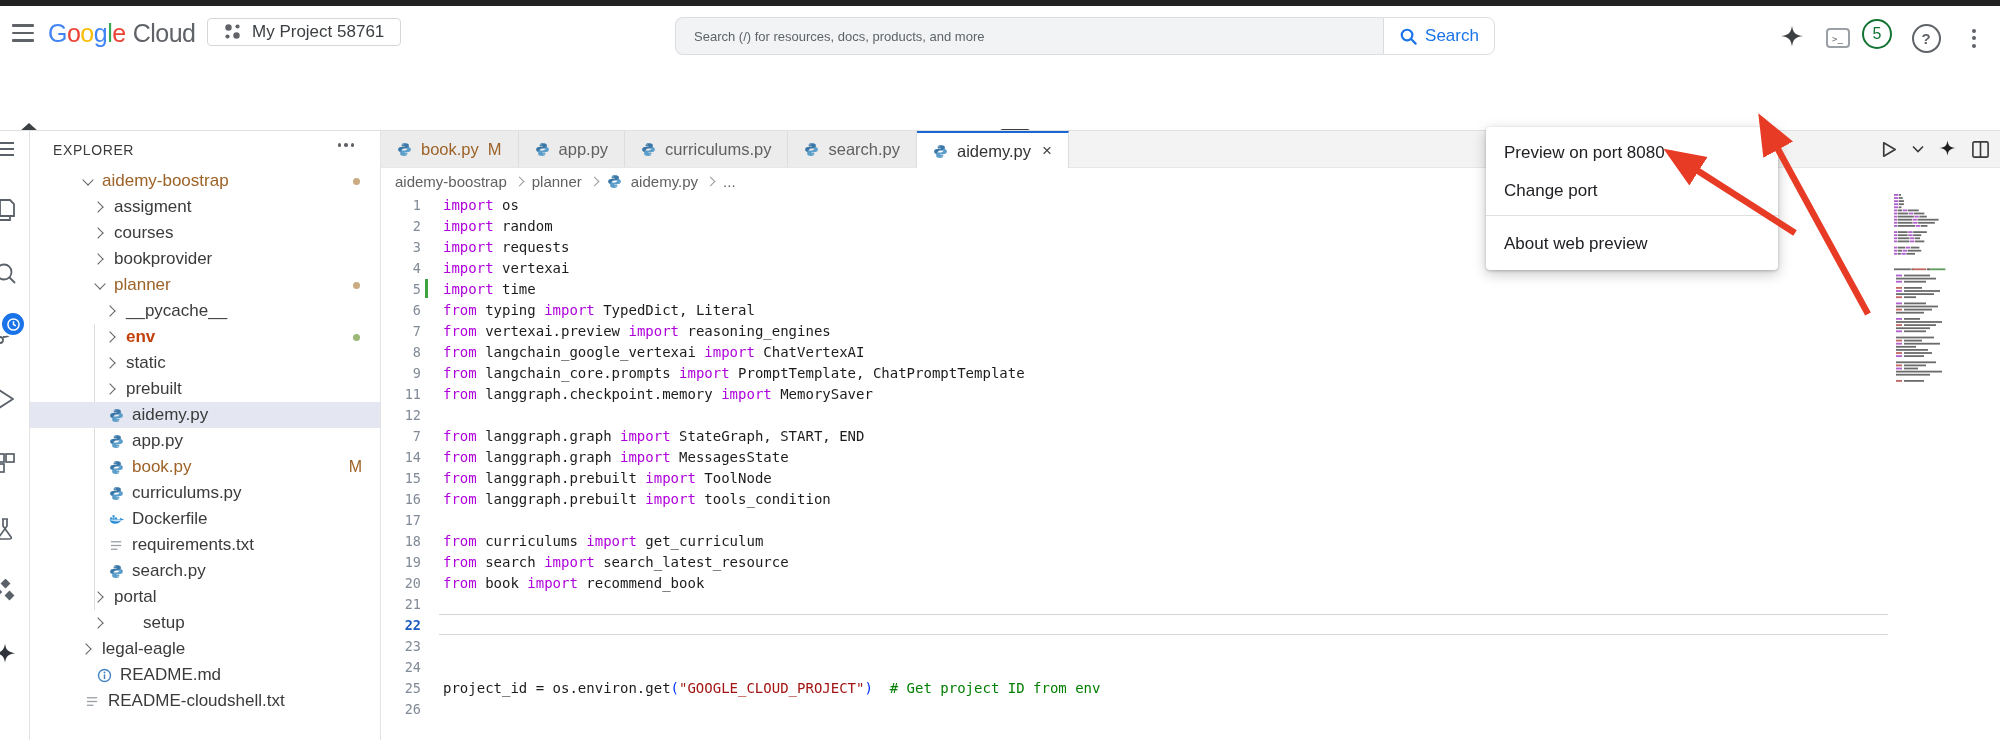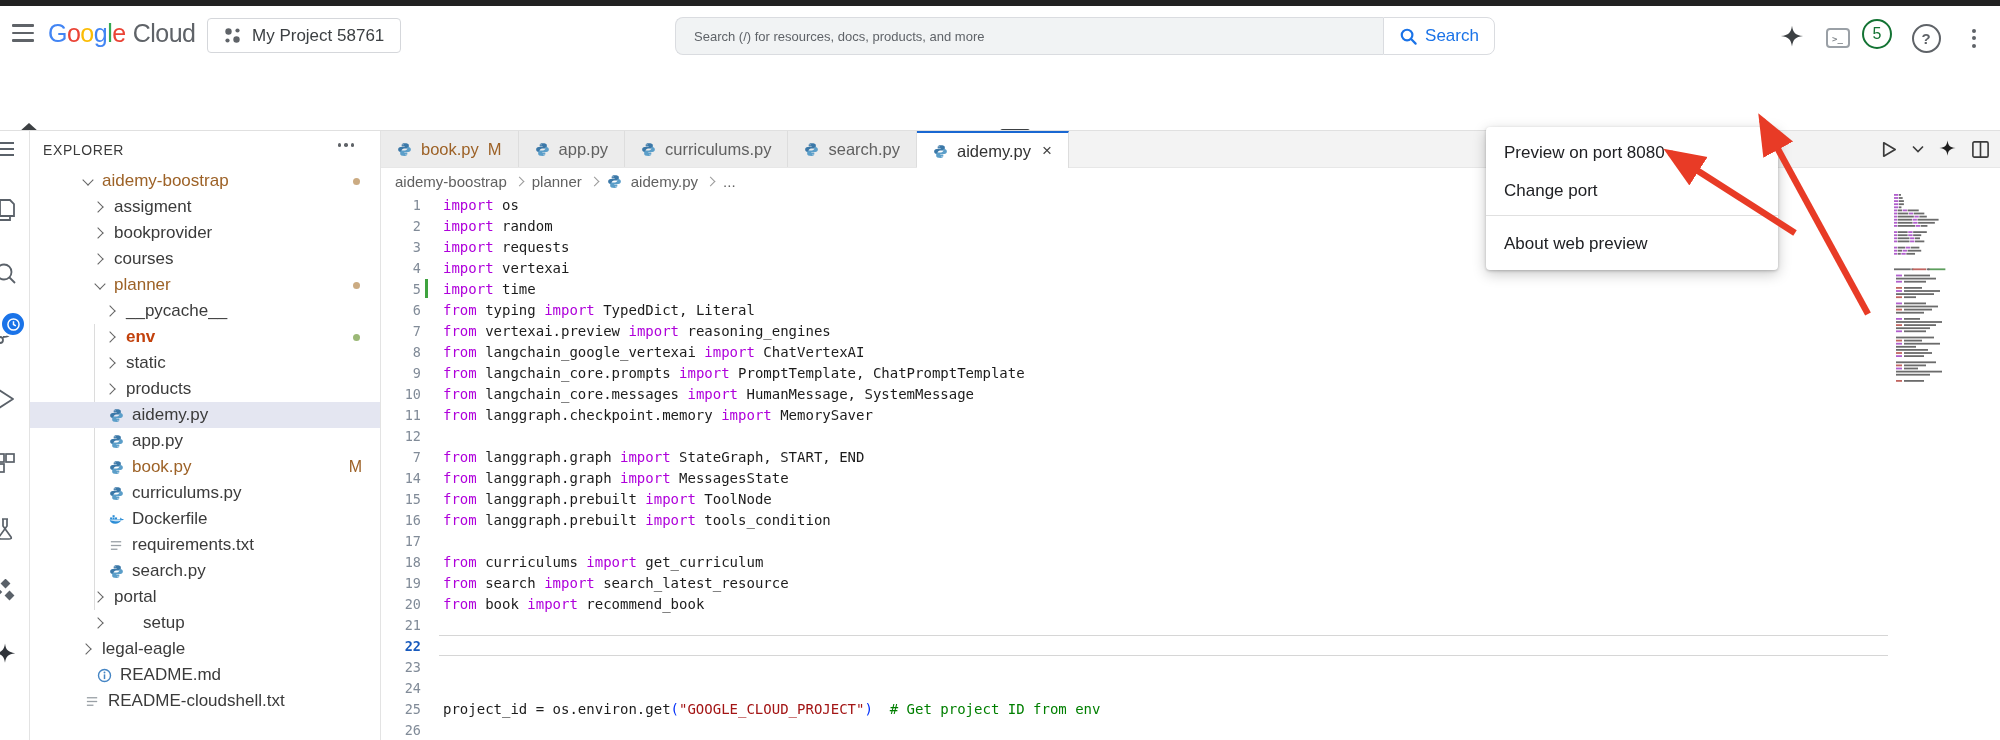--- a/index.html
+++ b/index.html
@@ -9,21 +9,21 @@
 
   
   #chrome-strip{left:0;top:0;width:2000px;height:6px;background:#212121;}
 
   
   #gc-bar{left:0;top:6px;width:2000px;height:54px;background:#fff;border-bottom:1px solid #dadce0;}
   #hamburger{left:12px;top:14px;width:26px;height:26px;display:flex;flex-direction:column;justify-content:center;gap:5px;cursor:pointer;background:none;border:none;padding:0;}
   #hamburger span{display:block;width:22px;height:2.5px;background:#5f6368;border-radius:1px;}
   #gc-logo{left:48px;top:10px;height:34px;display:flex;align-items:center;font-size:25px;letter-spacing:-.5px;cursor:pointer;}
   #gc-logo .cloud{color:#5f6368;margin-left:7px;}
-  #project-btn{left:207px;top:12px;height:35px;padding:0 16px;display:flex;align-items:center;gap:10px;background:#fff;border:1px solid #d5d7db;border-radius:4px;font-size:17px;color:#3c4043;cursor:pointer;}
+  #project-btn{left:207px;top:12px;height:28px;padding:0 16px;display:flex;align-items:center;gap:10px;background:#fff;border:1px solid #d5d7db;border-radius:4px;font-size:17px;color:#3c4043;cursor:pointer;}
   #search-wrap{left:675px;top:11px;width:820px;height:38px;display:flex;}
   #search-input{flex:1;background:#f1f3f4;border:1px solid #dadce0;border-right:none;border-radius:8px 0 0 8px;padding:0 18px;font-size:13px;color:#202124;font-family:"Liberation Sans",sans-serif;outline:none;}
   #search-input::placeholder{color:#5f6368;}
   #search-go{width:112px;background:#fff;border:1px solid #dadce0;border-radius:0 8px 8px 0;display:flex;align-items:center;justify-content:center;gap:7px;color:#1a73e8;font-size:17px;cursor:pointer;}
   .topicon{top:16px;width:32px;height:32px;display:flex;align-items:center;justify-content:center;background:none;border:none;padding:0;cursor:pointer;}
   #usage-badge{left:1862px;top:13px;width:30px;height:30px;border:2px solid #137333;border-radius:50%;display:flex;align-items:center;justify-content:center;color:#137333;font-size:16px;background:#fff;cursor:pointer;}
   #help-btn .q{width:25px;height:25px;border:2.2px solid #5f6368;border-radius:50%;display:flex;align-items:center;justify-content:center;font-size:15px;font-weight:bold;color:#5f6368;}
   .dots-v{display:flex;flex-direction:column;gap:3.5px;}
   .dots-v i{width:4px;height:4px;border-radius:50%;background:#5f6368;}
 
@@ -41,21 +41,21 @@
   .hdr-icon{top:86px;background:none;border:none;padding:0;cursor:pointer;display:flex;align-items:center;justify-content:center;}
 
   
   #workbench-line{left:0;top:130px;width:2000px;height:1px;background:#e0e0e0;}
   #activity-bar{left:0;top:131px;width:29px;height:609px;background:#fff;border-right:1px solid #e3e3e3;overflow:hidden;}
   .act-ic{position:absolute;left:-7px;}
   #act-badge{position:absolute;left:0px;top:180px;width:22px;height:22px;background:#1a73e8;border:2px solid #fff;border-radius:50%;display:flex;align-items:center;justify-content:center;}
 
   #explorer{left:30px;top:131px;width:350px;height:609px;background:#fff;border-right:1px solid #e3e3e3;}
   #explorer-head{position:absolute;left:0;top:0;width:100%;height:37px;display:flex;align-items:center;}
-  #explorer-title{margin-left:13px;font-size:14px;letter-spacing:.6px;color:#3b3b3b;}
+  #explorer-title{margin-left:23px;font-size:14px;letter-spacing:.6px;color:#3b3b3b;}
   #explorer-more{position:absolute;right:22px;top:8px;background:none;border:none;display:flex;gap:3px;cursor:pointer;padding:4px;}
   #explorer-more i{width:3.5px;height:3.5px;border-radius:50%;background:#5f6368;}
   #tree{position:absolute;left:0;top:37px;width:100%;height:572px;}
   .trow{position:relative;height:26px;display:flex;align-items:center;font-size:17px;color:#3b3b3b;cursor:pointer;white-space:nowrap;}
   .trow.selected{background:#e4e6f1;}
   .trow .chev{width:7px;height:7px;border-right:1.6px solid #646464;border-bottom:1.6px solid #646464;display:inline-block;flex:none;margin-right:10px;}
   .chev.down{transform:rotate(45deg);margin-top:-3px;}
   .chev.right{transform:rotate(-45deg);margin-left:-2px;margin-right:12px;}
   .trow .fic{width:16px;height:16px;flex:none;margin-right:8px;display:flex;align-items:center;justify-content:center;}
   .trow.root{font-weight:bold;color:#30343a;}
@@ -278,25 +278,25 @@
         <span class="chev down"></span>
         <span class="t-mod">aidemy-boostrap</span>
         <span class="gitdot mod"></span>
       </div>
       <div class="trow" style="padding-left: 66px;">
         <span class="chev right"></span>
         <span>assigment</span>
       </div>
       <div class="trow" style="padding-left: 66px;">
         <span class="chev right"></span>
+        <span>courses</span>
+      </div>
+      <div class="trow" style="padding-left: 66px;">
+        <span class="chev right"></span>
         <span>bookprovider</span>
-      </div>
-      <div class="trow" style="padding-left: 66px;">
-        <span class="chev right"></span>
-        <span>courses</span>
       </div>
       <div class="trow" style="padding-left: 66px;">
         <span class="chev down"></span>
         <span class="t-mod">planner</span>
         <span class="gitdot mod"></span>
       </div>
       <div class="trow" style="padding-left: 78px;">
         <span class="chev right"></span>
         <span>__pycache__</span>
       </div>
@@ -304,21 +304,21 @@
         <span class="chev right"></span>
         <span class="t-untr">env</span>
         <span class="gitdot untr"></span>
       </div>
       <div class="trow" style="padding-left: 78px;">
         <span class="chev right"></span>
         <span>static</span>
       </div>
       <div class="trow" style="padding-left: 78px;">
         <span class="chev right"></span>
-        <span>products</span>
+        <span>prebuilt</span>
       </div>
       <div class="trow selected" style="padding-left: 78px;">
         <span class="fic">
           <svg viewBox="0 0 16 16" width="15" height="15">
             <path fill="#3b78a8" d="M7.9 1.2c-1.7 0-2.9.7-2.9 2v1.6h3.2v.5H3.9C2.3 5.3 1.2 6.5 1.2 8c0 1.6 1.1 2.7 2.7 2.7h1.1V9.3c0-1.4 1.2-2.4 2.6-2.4h3c1.1 0 2-.9 2-2V3.2c0-1.3-1.5-2-4.7-2zM6.4 2.3c.3 0 .6.3.6.6s-.3.6-.6.6-.6-.3-.6-.6.3-.6.6-.6z"></path>
             <path fill="#5b9ec9" d="M8.1 14.8c1.7 0 2.9-.7 2.9-2v-1.6H7.8v-.5h4.3c1.6 0 2.7-1.2 2.7-2.7 0-1.6-1.1-2.7-2.7-2.7H11v1.4c0 1.4-1.2 2.4-2.6 2.4h-3c-1.1 0-2 .9-2 2v1.7c0 1.3 1.5 2 4.7 2zm1.5-1.1c-.3 0-.6-.3-.6-.6s.3-.6.6-.6.6.3.6.6-.3.6-.6.6z"></path>
           </svg>
         </span>
         <span>aidemy.py</span>
       </div>
@@ -540,24 +540,20 @@
         <span class="ln">7</span>
         <span class="ct"><span class="c-k">from </span><span class="c-d">vertexai.preview </span><span class="c-k">import </span><span class="c-d">reasoning_engines</span></span>
       </div>
       <div class="cl">
         <span class="ln">8</span>
         <span class="ct"><span class="c-k">from </span><span class="c-d">langchain_google_vertexai </span><span class="c-k">import </span><span class="c-d">ChatVertexAI</span></span>
       </div>
       <div class="cl">
         <span class="ln">9</span>
         <span class="ct"><span class="c-k">from </span><span class="c-d">langchain_core.prompts </span><span class="c-k">import </span><span class="c-d">PromptTemplate, ChatPromptTemplate</span></span>
-      </div>
-      <div class="cl">
-        <span class="ln">10</span>
-        <span class="ct"><span class="c-k">from </span><span class="c-d">langchain_core.messages </span><span class="c-k">import </span><span class="c-d">HumanMessage, SystemMessage</span></span>
       </div>
       <div class="cl">
         <span class="ln">11</span>
         <span class="ct"><span class="c-k">from </span><span class="c-d">langgraph.checkpoint.memory </span><span class="c-k">import </span><span class="c-d">MemorySaver</span></span>
       </div>
       <div class="cl">
         <span class="ln">12</span>
         <span class="ct"></span>
       </div>
       <div class="cl">

